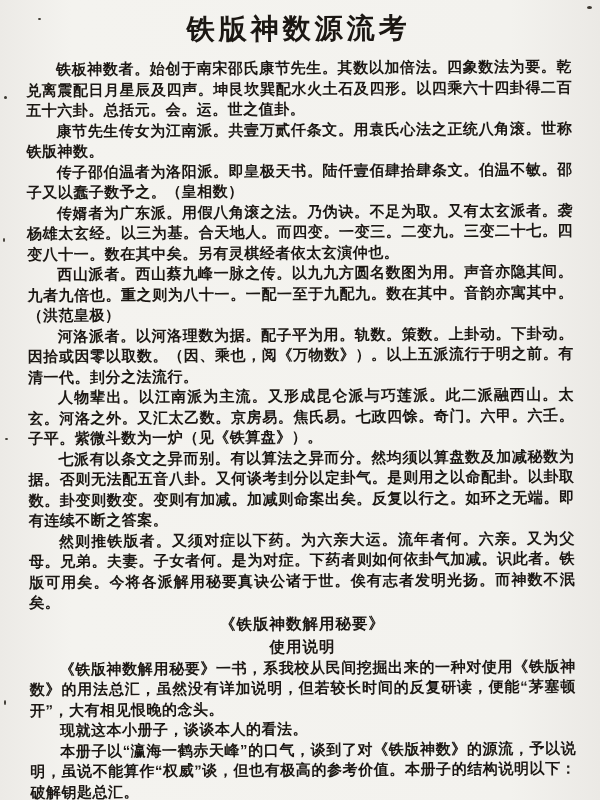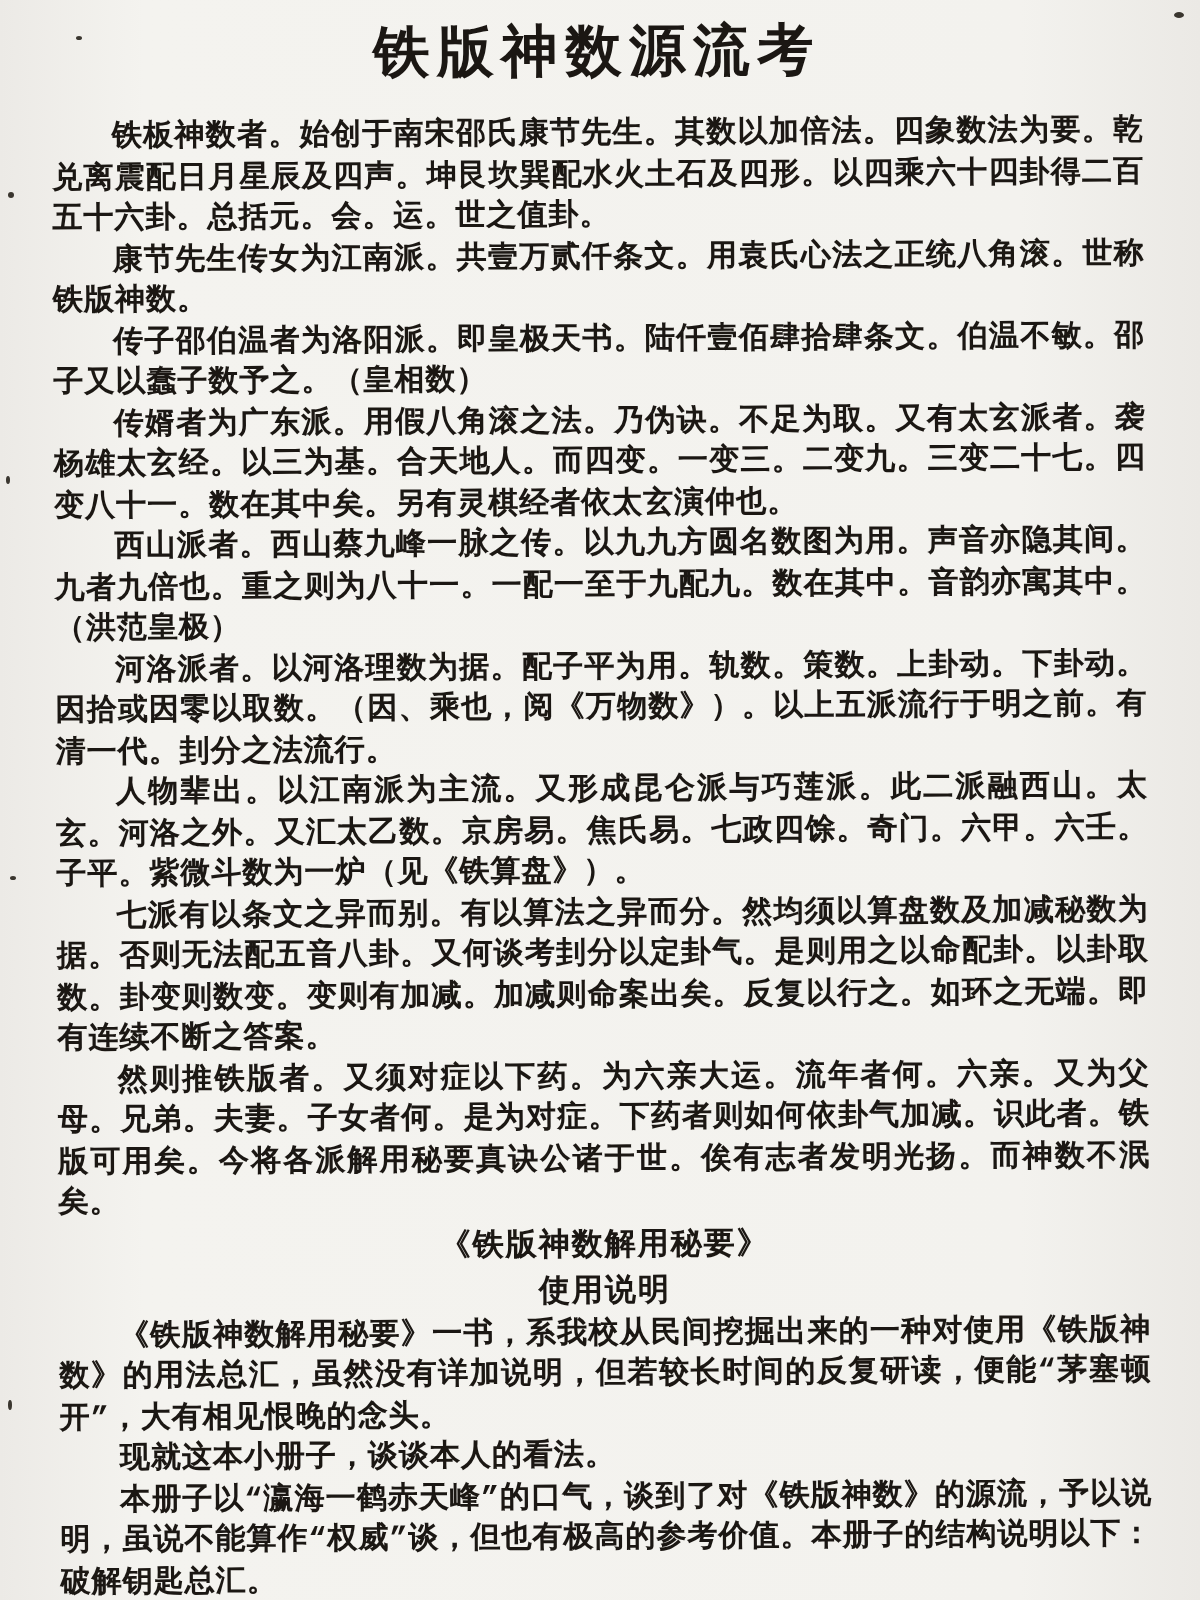--- a/index.html
+++ b/index.html
@@ -8,21 +8,21 @@
     background: #ffffff;
   }
   .page {
     position: relative;
     width: 600px;
     height: 800px;
     box-sizing: border-box;
     overflow: hidden;
     background: linear-gradient(90deg, #eceae6 0%, #f4f3ef 12%, #f3f2ee 85%, #ebe9e5 100%);
     color: #1b1713;
-    font-family: Liberation Mono, monospace;
+    font-family: Liberation Sans, sans-serif;
     font-weight: 700;
   }
   .content {
     box-sizing: border-box;
     width: 100%;
     height: 100%;
     padding: 8px 26px 6px 28px;
     display: flex;
     flex-direction: column;
     transform: rotate(-0.35deg);

